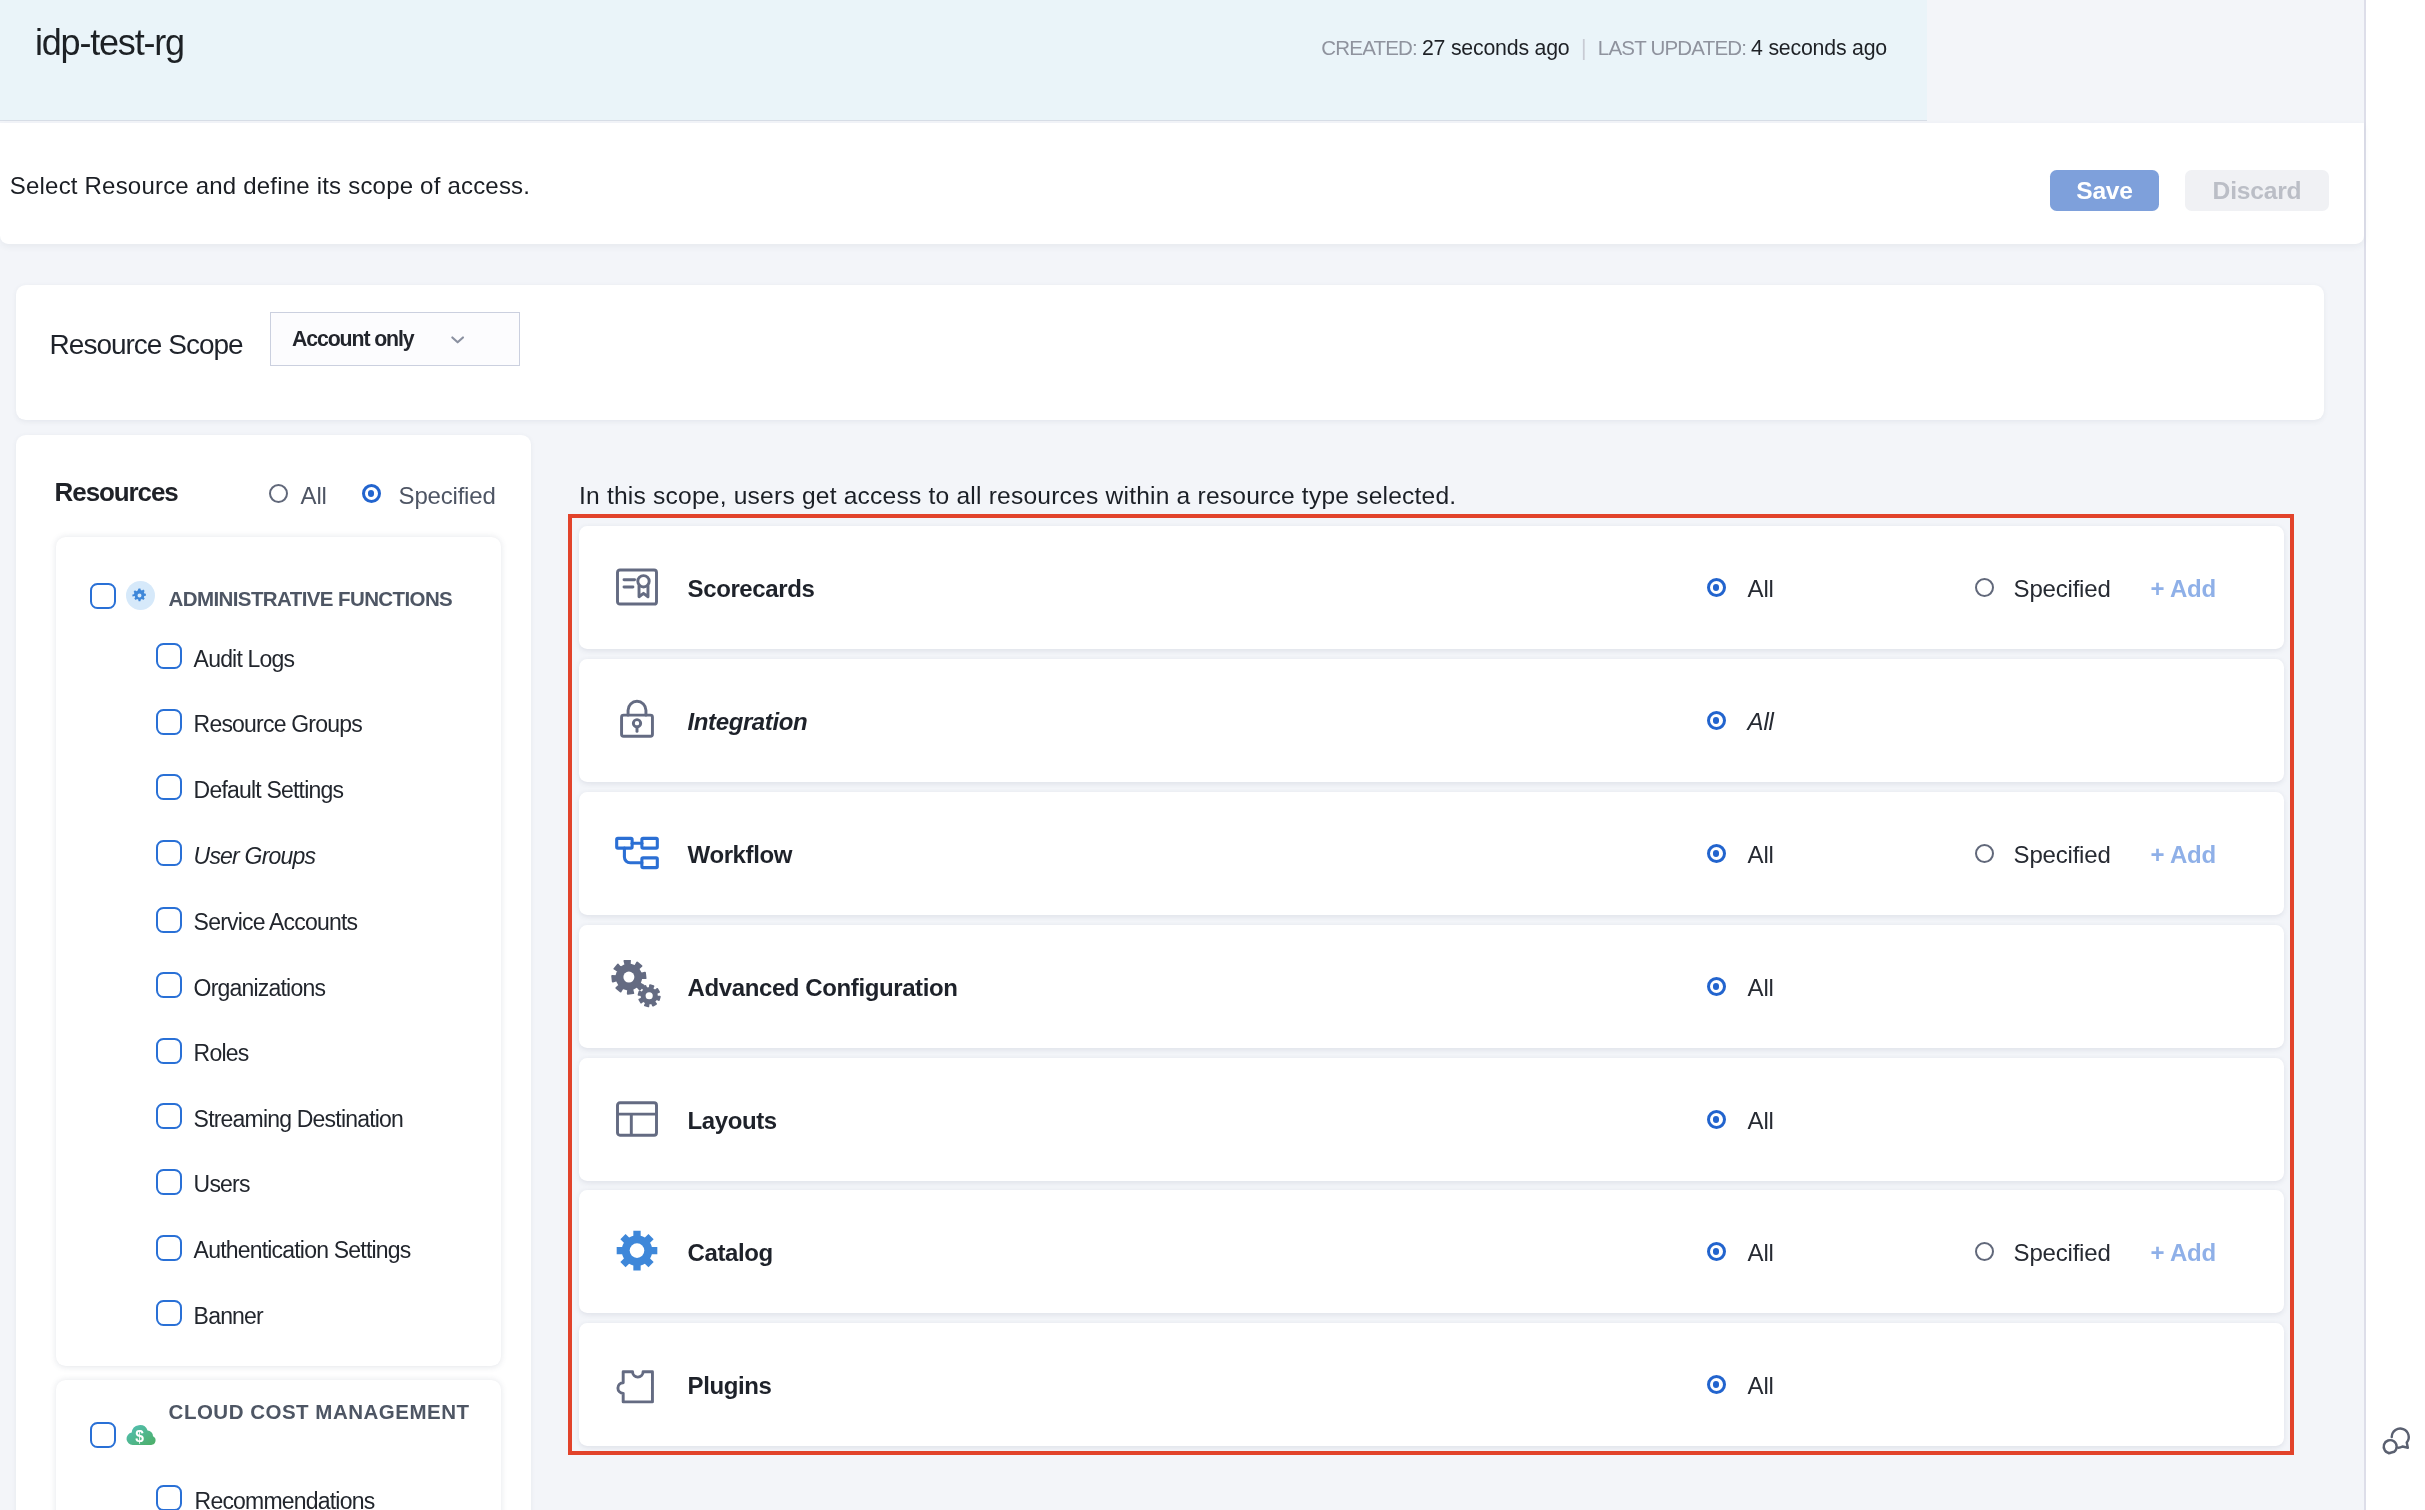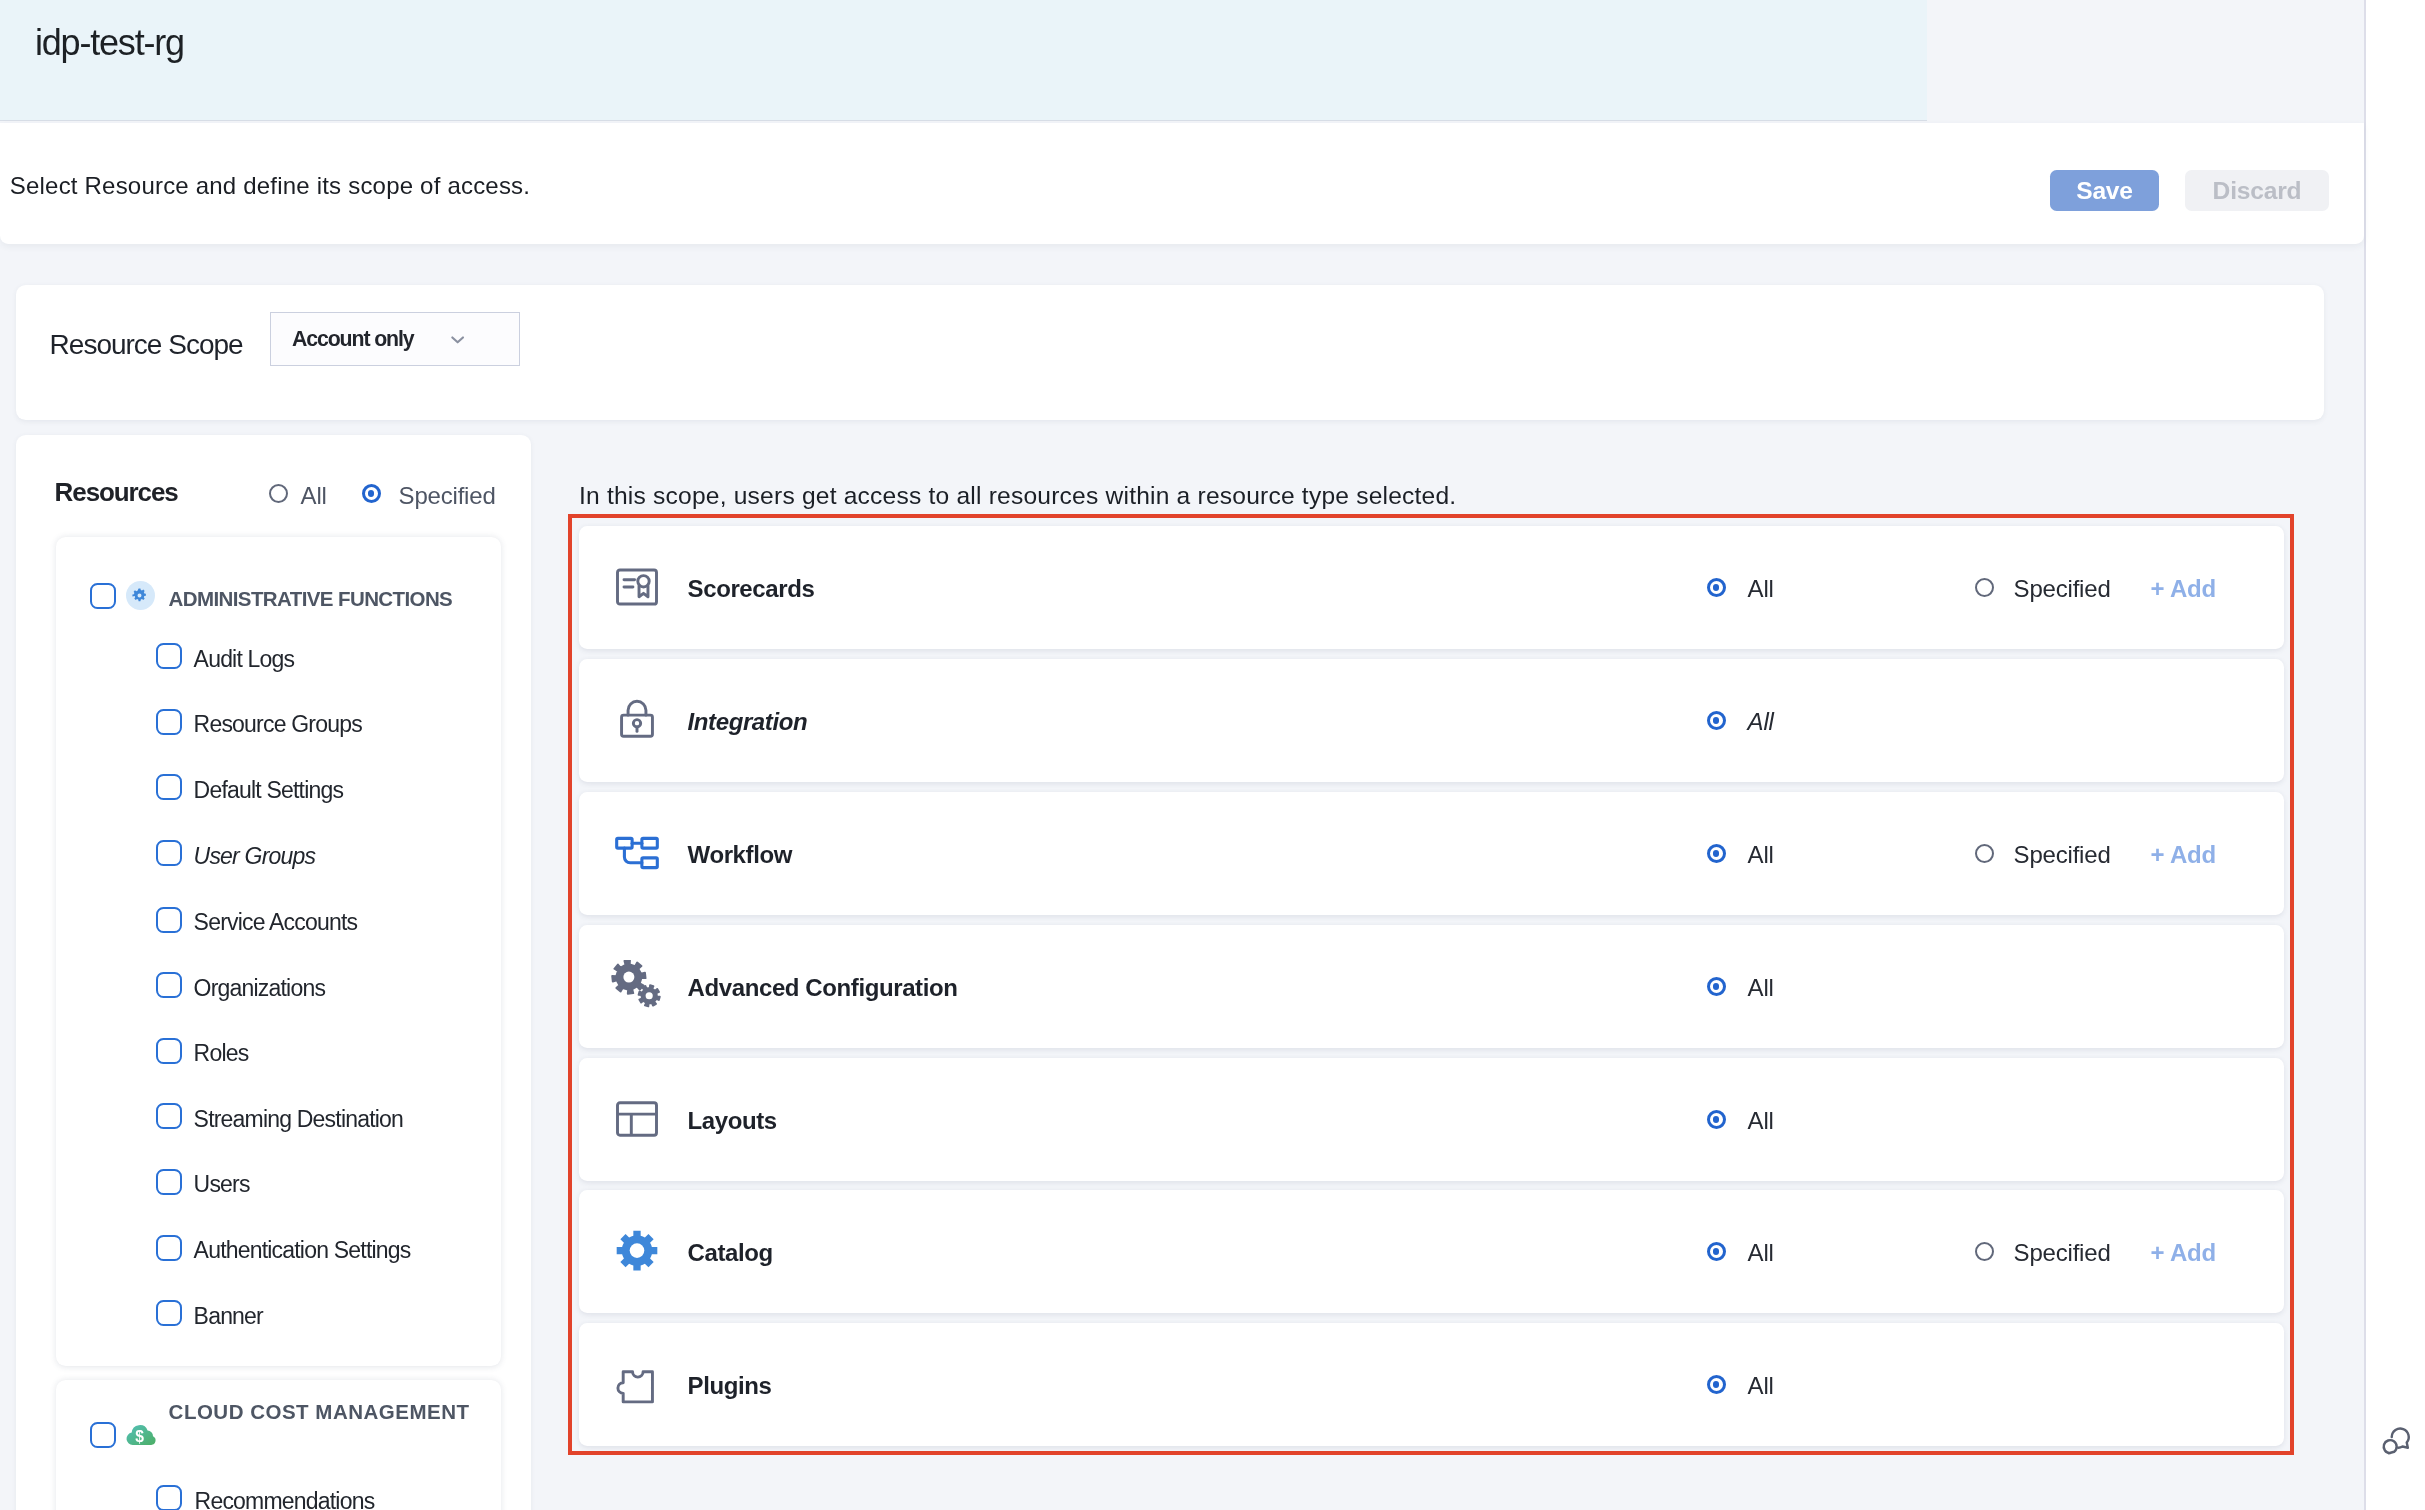--- a/index.html
+++ b/index.html
@@ -64,20 +64,21 @@
 .rrow .rl-spec { left:1435px; }
 .rrow .addlink { position:absolute; left:1572px; top:51px; font-size:24px; line-height:24px; font-weight:700; color:#8FB0E8; letter-spacing:-0.2px; }
 .helpicon { position:absolute; left:2380px; top:1426px; }
 </style>
 </head>
 <body>
 <div class="content"></div>
 <div class="vline"></div>
 <div class="header">
   <div class="title">idp-test-rg</div>
+  <div class="meta"><span class="lbl">CREATED:&nbsp;</span><span class="val">27 seconds ago</span><span class="sep">|</span><span class="lbl">LAST UPDATED:&nbsp;</span><span class="val">4 seconds ago</span></div>
 </div>
 <div class="toolbar">
   <div class="tbtext">Select Resource and define its scope of access.</div>
   <div class="btn save">Save</div>
   <div class="btn discard">Discard</div>
 </div>
 <div class="scopecard">
   <div class="scopetitle">Resource Scope</div>
   <div class="dropdown">
     <div class="dtext">Account only</div>

